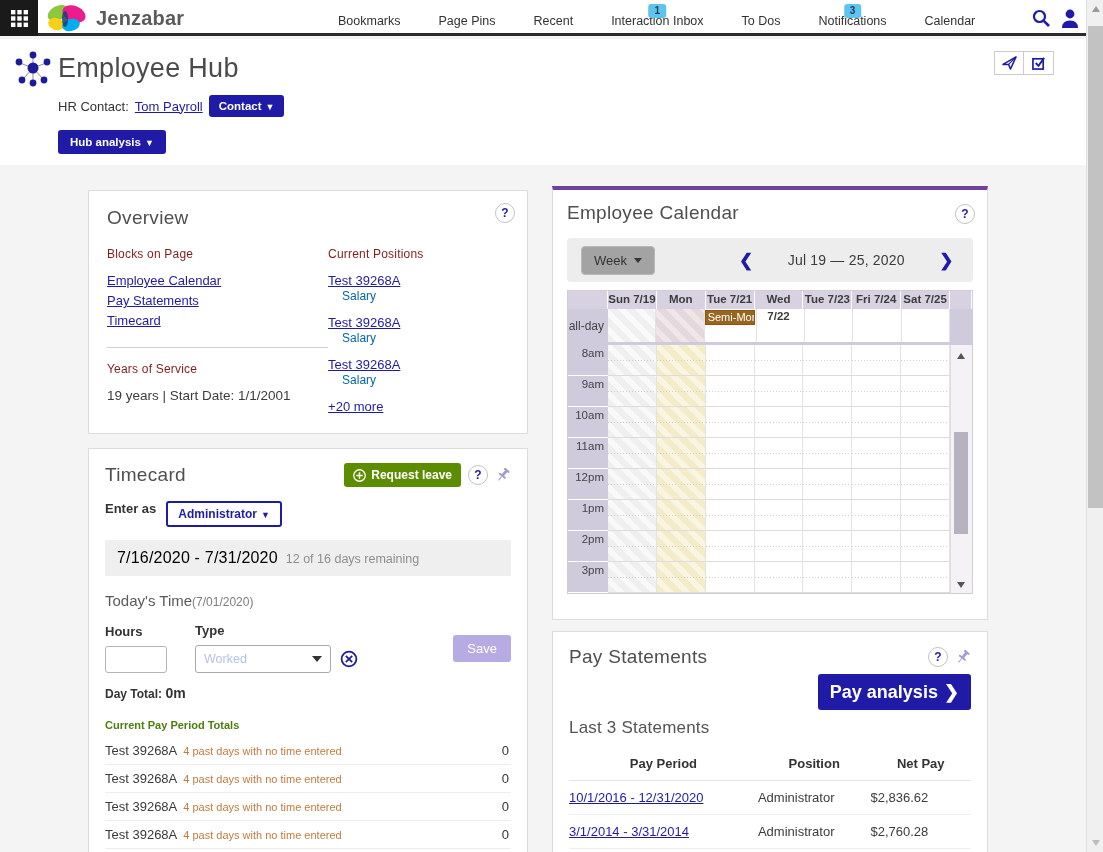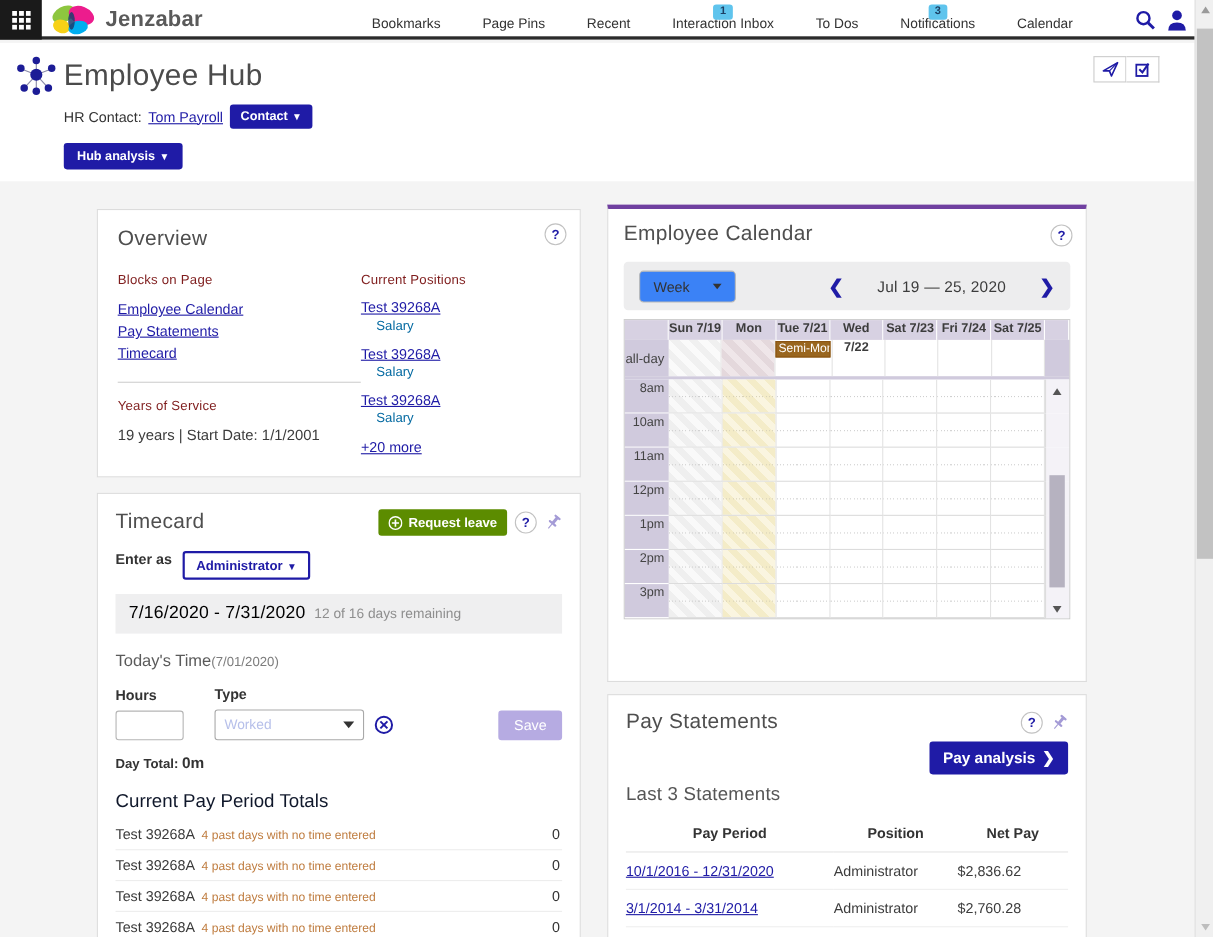--- a/index.html
+++ b/index.html
@@ -65,44 +65,44 @@
   .tc-tools { margin-left:auto; display:flex; align-items:center; gap:7px; }
   .btn-green { background:#5c8c00; color:#fff; border:none; border-radius:3px; font-size:12px; font-weight:bold; padding:5px 9px; display:flex; align-items:center; gap:5px; cursor:pointer; font-family:inherit;margin-left:48px; }
   .enter-row { margin-top:14px; display:flex; align-items:flex-start; gap:10px; }
   .enter-label { font-size:13px; font-weight:bold; color:#333; }
   .btn-outline-navy { background:#fff; border:2px solid #1f1ba6; color:#1f1ba6; border-radius:3px; font-size:12px; font-weight:bold; padding:4px 10px; cursor:pointer; font-family:inherit; }
   .period-strip { margin-top:13px; background:#efeff0; padding:9px 12px; display:flex; align-items:baseline; gap:8px; }
   .period-range { font-size:16px; color:#000000; letter-spacing:.2px; }
   .period-note { font-size:12.5px; color:#8e8e8e; }
   .today-head { margin-top:16px; font-size:15px; color:#5a5a5a; }
   .today-date { font-size:12px; color:#7d7d7d; }
-  .tc-form { margin-top:14px; display:flex; align-items:flex-end; }
+  .tc-form { margin-top:14px; display:flex; align-items:center; }
   .fld { display:flex; flex-direction:column; gap:7px; }
   .fld label { font-size:13px; font-weight:bold; color:#333; }
   #hours-input { width:62px; height:27px; border:1px solid #b5b5b5; border-radius:3px; font-size:13px; padding:0 6px; }
   .fld.type-fld { margin-left:28px; }
   .type-row { display:flex; align-items:center; gap:9px; }
   #type-select { width:136px; height:28px; border:1px solid #a9a9a9; border-radius:3px; background:#fff; display:flex; align-items:center; padding:0 8px; cursor:pointer; }
   #type-select .ph { color:#b7c0ea; font-size:12.5px; flex:1; }
   #type-select .sel-caret { width:0;height:0;border-left:5px solid transparent;border-right:5px solid transparent;border-top:6px solid #333; }
   #save-btn { margin-left:auto; background:#b6abe2; color:#fff; border:none; border-radius:3px; font-size:13px; padding:6px 14px; cursor:default; font-family:inherit; }
   .day-total { margin-top:12px; font-size:12px; font-weight:bold; color:#333; }
   .day-total b { font-size:14px; font-weight:bold; }
-  .cpp-head { margin-top:18px; font-size:17px; color:#0f172a; }
+  .cpp-head { margin-top:18px; font-size:11px; color:#4d7c0f;font-weight:bold; }
   #pp-rows { margin-top:6px; }
   .pp-row { display:flex; align-items:baseline; padding:6px 2px 6px 0; border-bottom:1px solid #ededed; }
   .pp-name { font-size:13px; color:#3a3a3a; }
   .pp-note { font-size:11px; color:#bf7c3f; margin-left:6px; }
   .pp-val { margin-left:auto; font-size:13px; color:#333; }
 
   
   #calendar-card { left:552px; top:21px; width:436px; height:434px; border-top:4px solid #7040a0; padding:12px 14px; }
   #calendar-card .help-btn { position:absolute; top:14px; right:12px; }
   .cal-toolbar { margin-top:14px; background:#ededee; border-radius:4px; height:44px; display:flex; align-items:center; padding:0 14px; }
-  #week-btn { background:#3b82f6; border:1px solid #b9b9b9; border-radius:4px; padding:6px 12px; font-size:13px; color:#333; display:flex; align-items:center; gap:21px; cursor:pointer; font-family:inherit; }
+  #week-btn { background:#a3a3a3; border:1px solid #b9b9b9; border-radius:4px; padding:6px 12px; font-size:13px; color:#333; display:flex; align-items:center; gap:7px; cursor:pointer; font-family:inherit; }
   #week-btn .sel-caret { width:0;height:0;border-left:4px solid transparent;border-right:4px solid transparent;border-top:5px solid #333; }
   .cal-nav-chev { color:#1f1ba6; font-size:17px; font-weight:bold; cursor:pointer; line-height:1; }
   #cal-prev { margin-left:84px; }
   #cal-range { width:186px; text-align:center; font-size:14px; color:#3c3c3c; letter-spacing:.2px; }
   
   #cal-grid { position:relative; margin-top:8px; border:1px solid #cfcfcf; }
   .cal-row { display:flex; }
   .cal-row .tc { width:40px; flex:0 0 40px; }
   .cal-row .dc { flex:1 1 0; border-right:1px solid #e3e3e3; }
   .cal-row .sc { width:22px; flex:0 0 22px; }
@@ -131,21 +131,21 @@
   #cal-scroll .arr.down { bottom:5px; }
   #cal-scroll .tri-up { border-bottom-color:#555; }
   #cal-scroll .tri-down { border-top-color:#555; }
   #cal-scroll .thumb { position:absolute; left:4px; width:14px; top:84px; height:102px; background:#b6b2c0; }
 
   
   #pay-card { left:552px; top:466px; width:436px; height:230px; padding:14px 16px; }
   .pay-header { display:flex; align-items:center; }
   .pay-tools { margin-left:auto; display:flex; align-items:center; gap:7px; }
   #pay-analysis-btn { display:flex; justify-content:flex-end; margin-top:6px; }
-  #pay-analysis-btn button { font-size:14px; padding:7px 12px; display:flex; align-items:center; gap:6px; }
+  #pay-analysis-btn button { font-size:18px; padding:7px 12px; display:flex; align-items:center; gap:6px; }
   .last-head { margin-top:8px; font-size:17px; font-weight:400; color:#555; letter-spacing:.2px; }
   #pay-table { width:100%; border-collapse:collapse; margin-top:12px; }
   #pay-table th { text-align:center; font-size:13px; color:#333; padding:6px 0 9px 0; border-bottom:1px solid #e4e4e4; font-weight:bold; }
   #pay-table td { font-size:13px; color:#3c3c3c; padding:9px 0; border-top:1px solid #efefef; }
   #pay-table tr:first-child td { border-top:none; }
   #pay-table .muted td { color:#9a9a9a; }
   .pin-icon { cursor:pointer; }
 </style>
 </head>
 <body>
@@ -380,40 +380,51 @@
         <span id="cal-range">Jul 19 — 25, 2020</span>
         <span class="cal-nav-chev">❯</span>
       </div>
       <div id="cal-grid">
         <div class="cal-row hdr">
             <div class="tc"></div>
             <div class="dc">Sun 7/19</div>
             <div class="dc">Mon 7/20</div>
             <div class="dc">Tue 7/21</div>
             <div class="dc">Wed 7/22</div>
-            <div class="dc">Sat 7/23</div>
+            <div class="dc">Tue 7/23</div>
             <div class="dc">Fri 7/24</div>
             <div class="dc">Sat 7/25</div>
             <div class="sc"></div>
           </div>
           <div class="cal-row allday">
             <div class="tc">all-day</div>
             <div class="dc col0"></div>
             <div class="dc col1"></div>
             <div class="dc col2">
               <div class="event">Semi-Mont</div>
             </div>
             <div class="dc col3"></div>
             <div class="dc col4"></div>
             <div class="dc col5"></div>
             <div class="dc col6"></div>
             <div class="sc"></div>
           </div>
           <div class="cal-row time">
             <div class="tc">8am</div>
+            <div class="dc tcell col0"></div>
+            <div class="dc tcell col1"></div>
+            <div class="dc tcell col2"></div>
+            <div class="dc tcell col3"></div>
+            <div class="dc tcell col4"></div>
+            <div class="dc tcell col5"></div>
+            <div class="dc tcell col6"></div>
+            <div class="sc"></div>
+          </div>
+          <div class="cal-row time">
+            <div class="tc">9am</div>
             <div class="dc tcell col0"></div>
             <div class="dc tcell col1"></div>
             <div class="dc tcell col2"></div>
             <div class="dc tcell col3"></div>
             <div class="dc tcell col4"></div>
             <div class="dc tcell col5"></div>
             <div class="dc tcell col6"></div>
             <div class="sc"></div>
           </div>
           <div class="cal-row time">

